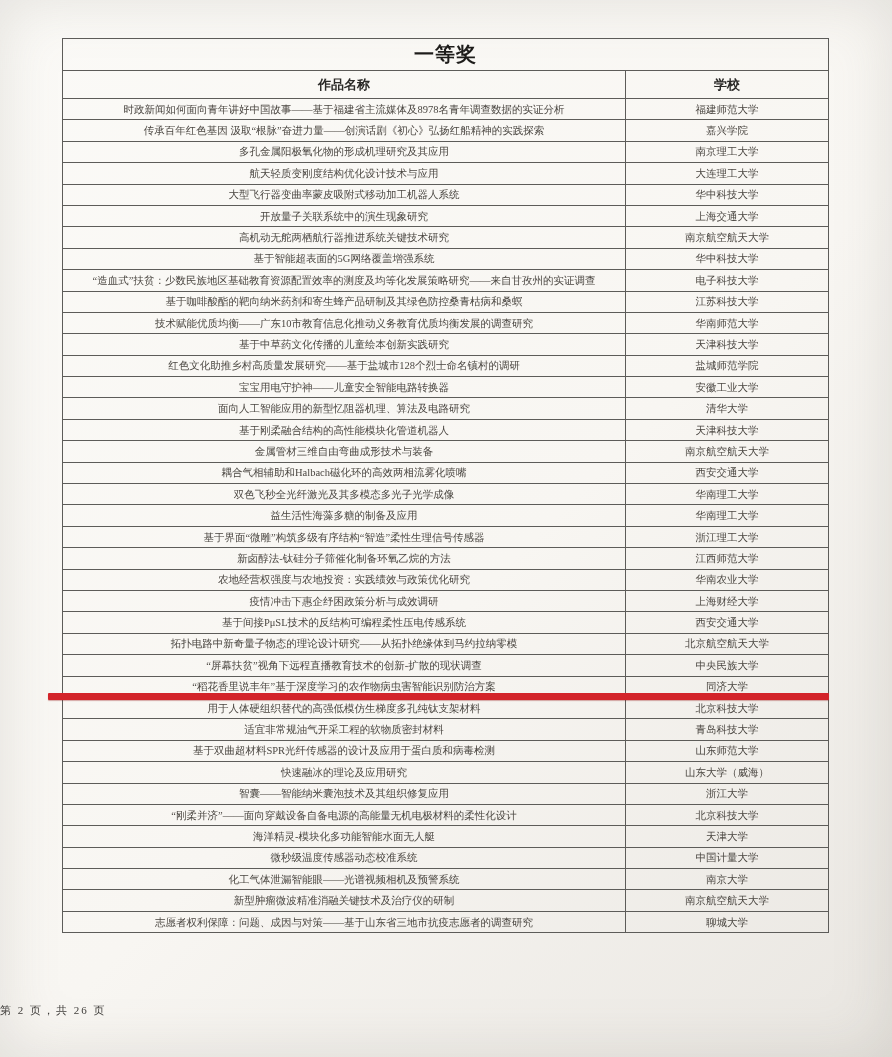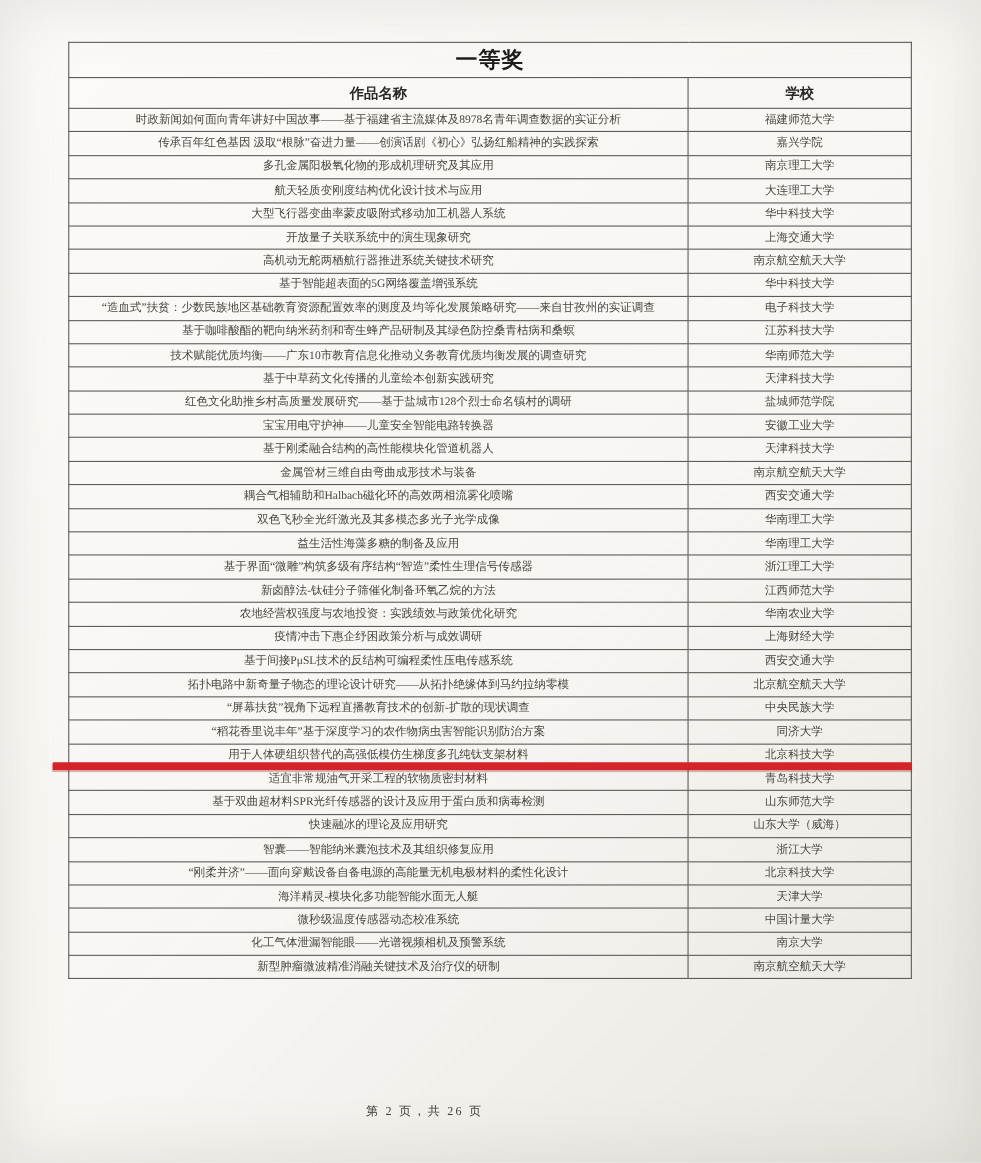--- a/index.html
+++ b/index.html
@@ -34,21 +34,21 @@
     height:20.4px;font-size:10.5px;color:#4a4641;
     padding:0 8px;line-height:1.05;
   }
   .red-line{
     position:absolute;left:48px;width:781px;height:7px;
     background:#d3242a;border-radius:1px;z-index:6;
     box-shadow:0 1px 1px rgba(150,20,20,.35);
   }
   .footer{
     position:absolute;left:0;top:1003px;width:772px;
-    text-align:center;font-size:11px;color:#3f3d3a;letter-spacing:2px;
+    text-align:left;font-size:11px;color:#3f3d3a;letter-spacing:2px;
   }
 </style>
 </head>
 <body>
 
 <div class="vignette"></div>
 
 <table class="awards">
   <colgroup>
     <col class="c-work">
@@ -114,20 +114,24 @@
   </tr>
       <tr>
     <td class="work">红色文化助推乡村高质量发展研究——基于盐城市128个烈士命名镇村的调研</td>
     <td class="school">盐城师范学院</td>
   </tr>
       <tr>
     <td class="work">宝宝用电守护神——儿童安全智能电路转换器</td>
     <td class="school">安徽工业大学</td>
   </tr>
       <tr>
+    <td class="work">面向人工智能应用的新型忆阻器机理、算法及电路研究</td>
+    <td class="school">清华大学</td>
+  </tr>
+      <tr>
     <td class="work">基于刚柔融合结构的高性能模块化管道机器人</td>
     <td class="school">天津科技大学</td>
   </tr>
       <tr>
     <td class="work">金属管材三维自由弯曲成形技术与装备</td>
     <td class="school">南京航空航天大学</td>
   </tr>
       <tr>
     <td class="work">耦合气相辅助和Halbach磁化环的高效两相流雾化喷嘴</td>
     <td class="school">西安交通大学</td>
@@ -205,18 +209,22 @@
     <td class="school">中国计量大学</td>
   </tr>
       <tr>
     <td class="work">化工气体泄漏智能眼——光谱视频相机及预警系统</td>
     <td class="school">南京大学</td>
   </tr>
       <tr>
     <td class="work">新型肿瘤微波精准消融关键技术及治疗仪的研制</td>
     <td class="school">南京航空航天大学</td>
   </tr>
+      <tr>
+    <td class="work">志愿者权利保障：问题、成因与对策——基于山东省三地市抗疫志愿者的调查研究</td>
+    <td class="school">聊城大学</td>
+  </tr>
     </tbody>
 </table>
 
 <div class="red-line" style="top: 693.438px; background: rgb(211, 36, 42);"></div>
 
 <div class="footer">第 2 页，共 26 页</div>
 
 </body></html>

